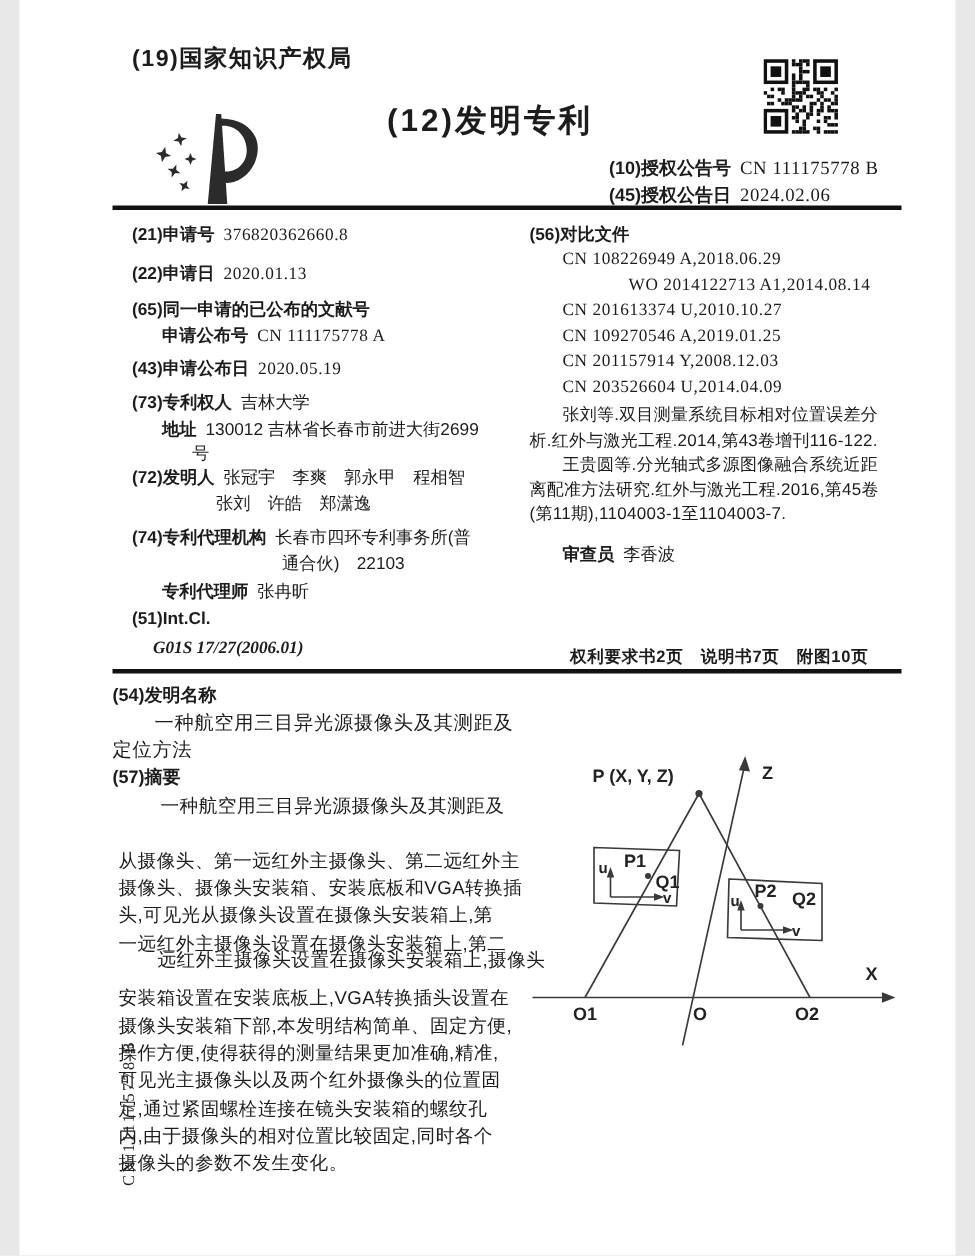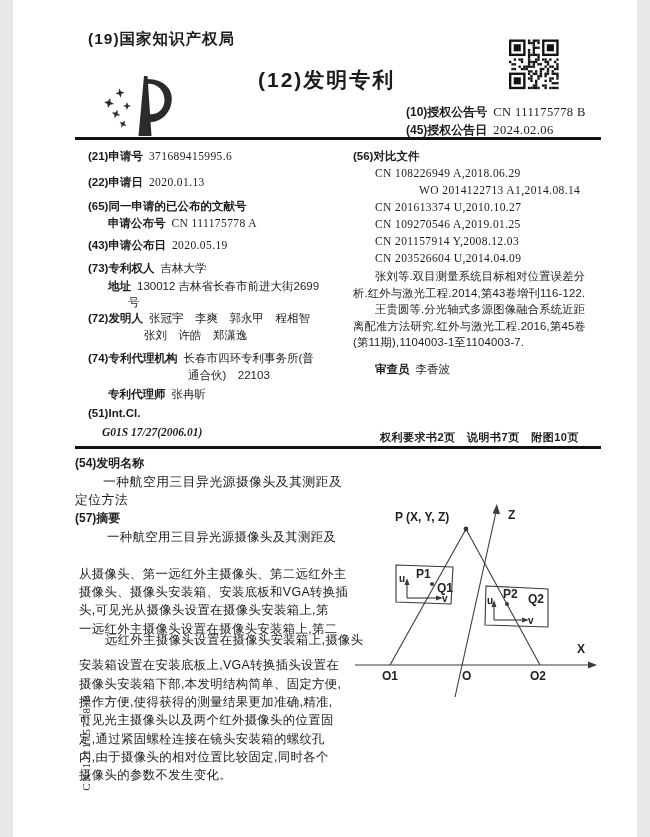--- a/index.html
+++ b/index.html
@@ -190,21 +190,21 @@
   <div class="abs row grant" style="left:393px;top:104px;">
     <span class="lbl">(10)授权公告号</span><span class="val">CN 111175778 B</span>
   </div>
   <div class="abs row grant" style="left:393px;top:122px;">
     <span class="lbl">(45)授权公告日</span><span class="val">2024.02.06</span>
   </div>
 
   <div class="hrule" style="top:137px;"></div>
 
   <div class="abs row" style="left:75px;top:149px;">
-    <span class="lbl">(21)申请号</span><span class="val">371689415995.6</span>
+    <span class="lbl">(21)申请号</span><span class="val">376820362660.8</span>
   </div>
   <div class="abs row" style="left:75px;top:175px;">
     <span class="lbl">(22)申请日</span><span class="val">2020.01.13</span>
   </div>
   <div class="abs row lbl" style="left:75px;top:199px;">(65)同一申请的已公布的文献号</div>
   <div class="abs row" style="left:95px;top:216px;">
     <span class="lbl">申请公布号</span><span class="val">CN 111175778 A</span>
   </div>
   <div class="abs row" style="left:75px;top:238px;">
     <span class="lbl">(43)申请公布日</span><span class="val">2020.05.19</span>

